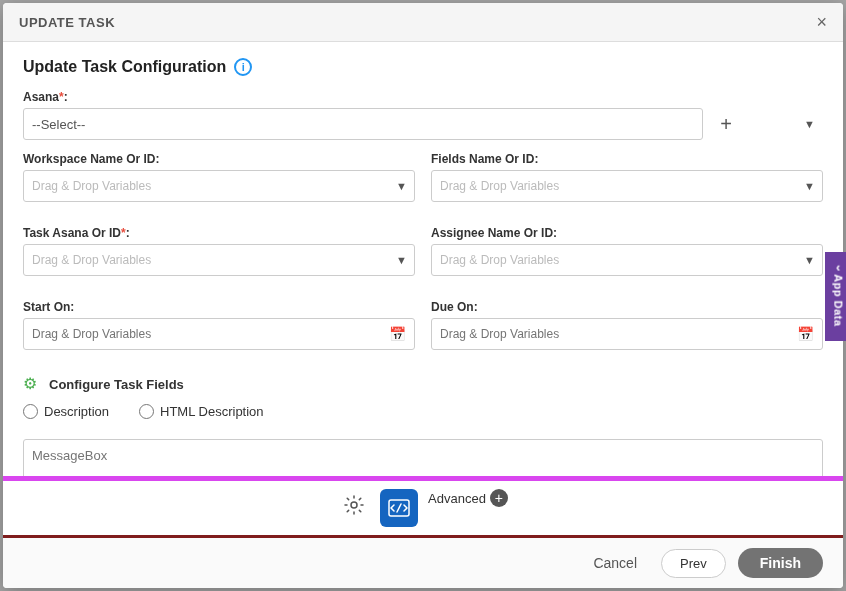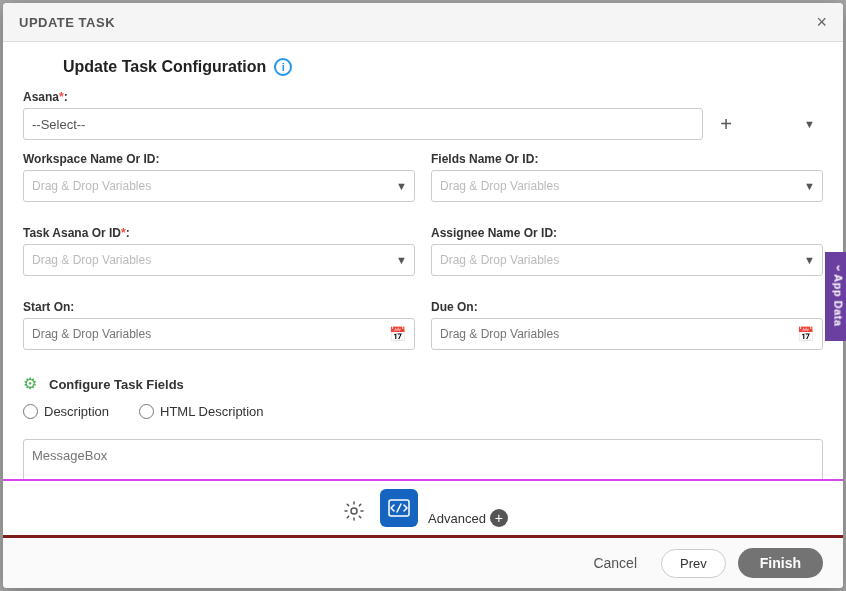--- a/index.html
+++ b/index.html
@@ -62,21 +62,20 @@
       overflow-y: auto;
     }
     .section-title {
       font-size: 16px;
       font-weight: 700;
       color: #222;
       display: flex;
       align-items: center;
       gap: 8px;
       margin-bottom: 14px;
-      margin-left: 40px;
     }
     .info-icon {
       width: 18px;
       height: 18px;
       border-radius: 50%;
       border: 2px solid #2196F3;
       color: #2196F3;
       font-size: 11px;
       font-weight: 700;
       display: flex;
@@ -233,24 +232,24 @@
       height: 80px;
       border: 1px solid #ccc;
       border-radius: 3px;
       padding: 8px;
       font-size: 13px;
       color: #bbb;
       resize: none;
       font-family: Arial, sans-serif;
     }
     .modal-footer-actions {
-      border-top: 2px solid #d946ef;
+      border-top: 5px solid #d946ef;
       padding: 8px 16px;
       display: flex;
-      align-items: flex-end;
+      align-items: flex-start;
       justify-content: center;
       gap: 10px;
     }
     .footer-icon-btn {
       width: 32px;
       height: 32px;
       border: none;
       background: none;
       cursor: pointer;
       display: flex;

